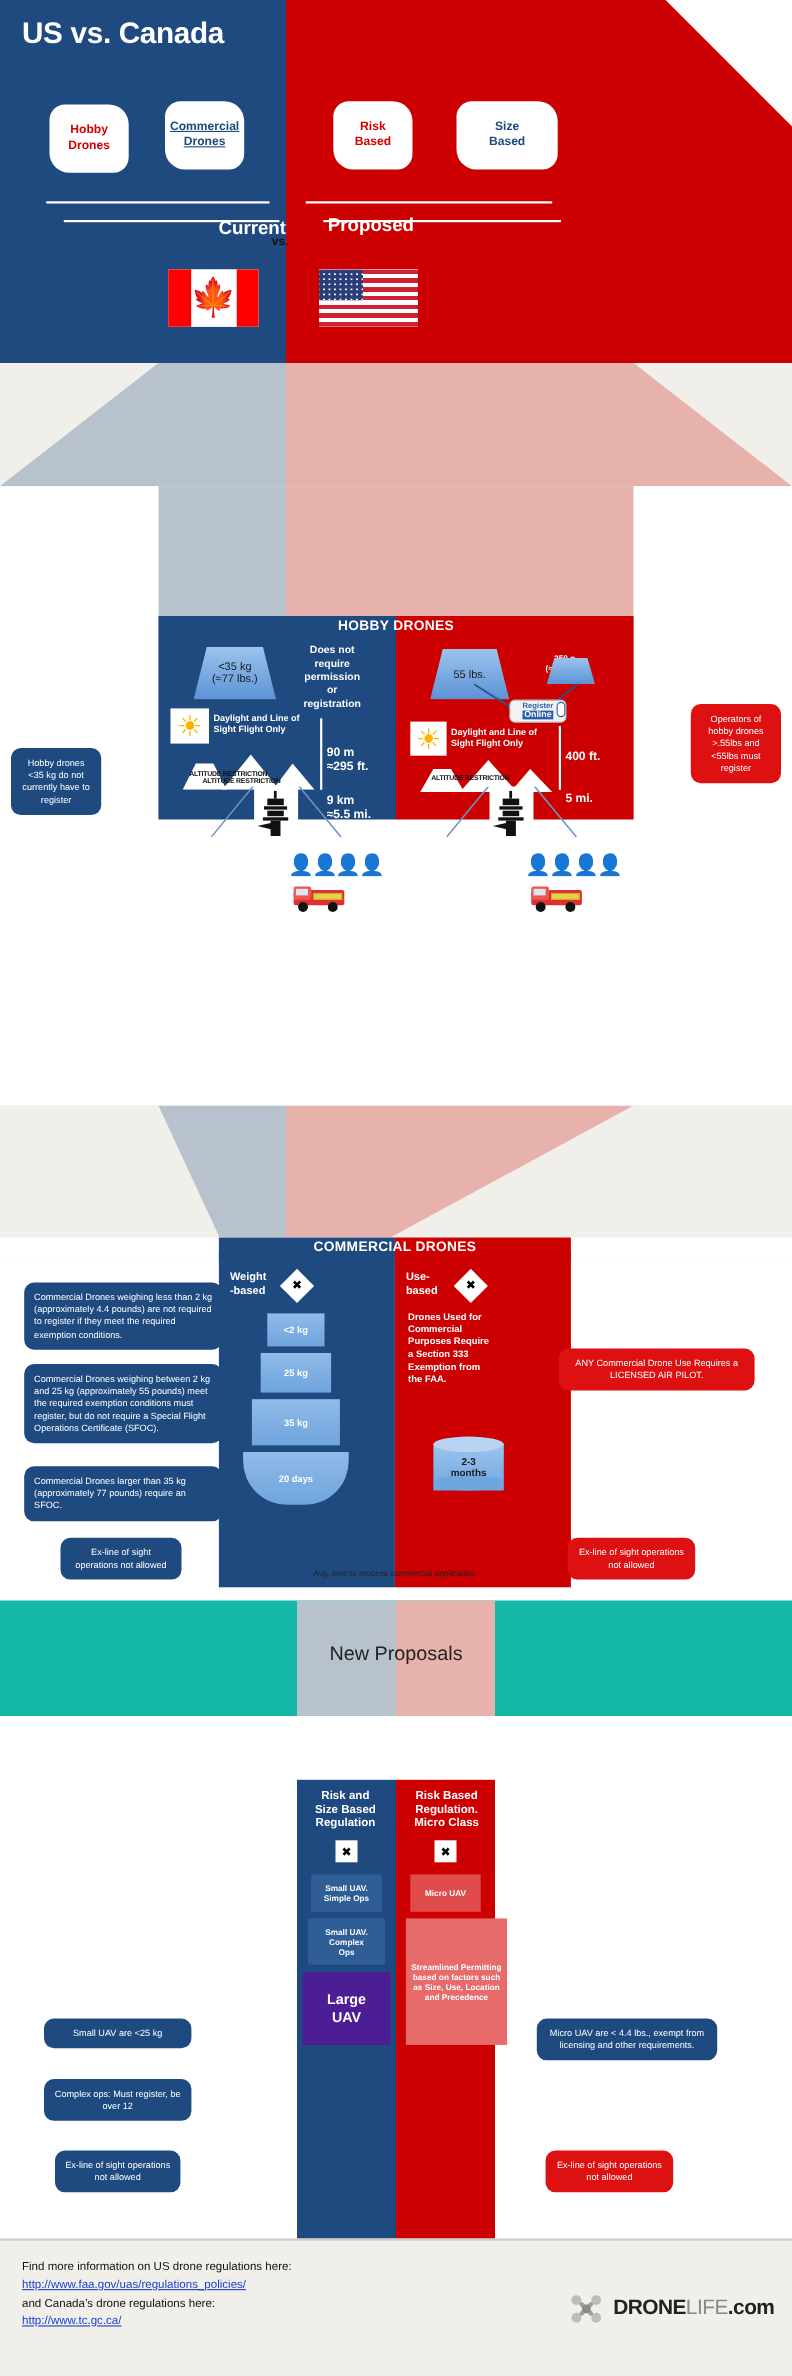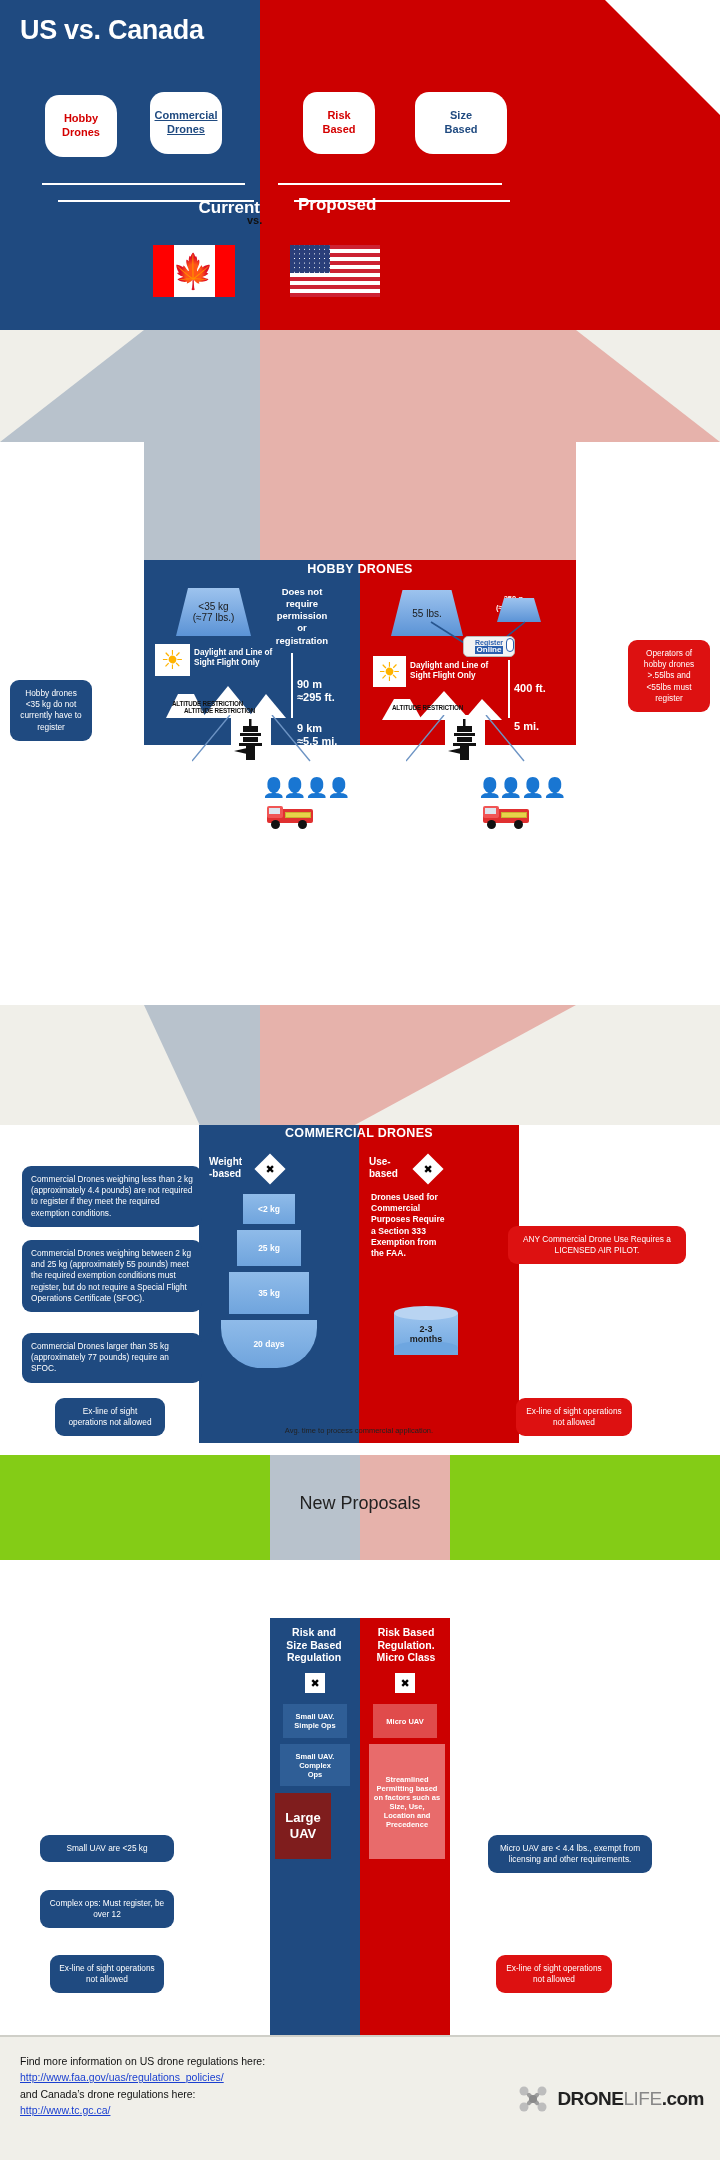--- a/index.html
+++ b/index.html
@@ -114,21 +114,21 @@
   .cyl { position:absolute; width:64px; height:56px; }
   .cyl .top { position:absolute; left:0; top:0; width:64px; height:14px; background:#b9d4f2; border-radius:50%; }
   .cyl .body{ position:absolute; left:0; top:7px; width:64px; height:42px; background:linear-gradient(#9cc4ee,#6ea6e0); }
   .cyl .bot { position:absolute; left:0; top:35px; width:64px; height:14px; background:#6ea6e0; border-radius:50%; }
   .cyl .txt { position:absolute; inset:0; display:flex; align-items:center; justify-content:center;
       color:#1a1a1a; font-weight:bold; font-size:9px; text-align:center; z-index:2;}
   .commBody { position:absolute; color:#fff; font-weight:bold; font-size:8.6px; line-height:1.3; }
   .avgnote { position:absolute; color:#222; font-size:7.5px; text-align:center; width:160px; }
 
   
-  .np-band { position:absolute; left:0; top:1455px; width:720px; height:105px; background:#84cc16; }
+  .np-band { position:absolute; left:0; top:1455px; width:720px; height:105px; background:#14b8a6; }
   .np-grayL { position:absolute; left:270px; top:0; width:90px; height:105px; background:#b8c2cc;}
   .np-pinkR { position:absolute; left:360px; top:0; width:90px; height:105px; background:#e6b2ab;}
   .np-title { position:absolute; left:0; top:38px; width:720px; text-align:center; font-size:18px; color:#222; }
 
   .prop { position:absolute; left:270px; top:1598px; width:180px; height:420px;margin-top:20px; }
   .propL { position:absolute; left:0; top:0; width:90px; height:420px; background:#1f4a80; }
   .propR { position:absolute; left:90px;top:0; width:90px; height:420px; background:#cc0000; }
   .prop-head { position:absolute; color:#fff; font-weight:bold; font-size:10.5px; line-height:1.2; text-align:center; width:88px;}
   .prop-icon { position:absolute; width:20px; height:20px; background:#fff; display:flex; align-items:center; justify-content:center; font-size:11px; }
   .propSeg { position:absolute; color:#fff; font-weight:bold; text-align:center;
@@ -450,31 +450,31 @@
         <div>Simple Ops</div>
       </div>
     </div>
     <div class="propSeg" style="left:10px;top:126px;width:70px;height:42px;background:#2f5e96;font-size:7.5px;">
       <div>
         <div>Small UAV.</div>
         <div>Complex</div>
         <div>Ops</div>
       </div>
     </div>
-    <div class="propSeg" style="left:5px;top:175px;width:56px;height:66px;background:#7f1d1d;font-size:13px;">
+    <div class="propSeg" style="left:5px;top:175px;width:80px;height:66px;background:#4c1d95;font-size:13px;">
       <div>
         <div>Large</div>
         <div>UAV</div>
       </div>
     </div>
 
     <div class="propSeg" style="left:103px;top:86px;width:64px;height:34px;background:#e04b4b;font-size:7.5px;">
       <div>Micro UAV</div>
     </div>
-    <div class="propSeg" style="left:99px;top:126px;width:76px;height:115px;background:#e86b6b;font-size:7.5px;padding:4px;">
+    <div class="propSeg" style="left:99px;top:126px;width:92px;height:115px;background:#e86b6b;font-size:7.5px;padding:4px;">
       <div>Streamlined Permitting based on factors such as Size, Use, Location and Precedence</div>
     </div>
   </div>
 
   <div class="callout blue center" style="left:40px;top:1835px;width:134px;">Small UAV are &lt;25 kg</div>
   <div class="callout blue center" style="left:40px;top:1890px;width:134px;">Complex ops: Must register, be over 12</div>
   <div class="callout blue center" style="left:50px;top:1955px;width:114px;">Ex-line of sight operations not allowed</div>
 
   <div class="callout blue center" style="left:488px;top:1835px;width:164px;">Micro UAV are &lt; 4.4 lbs., exempt from licensing and other requirements.</div>
   <div class="callout red center" style="left:496px;top:1955px;width:116px;">Ex-line of sight operations not allowed</div>

